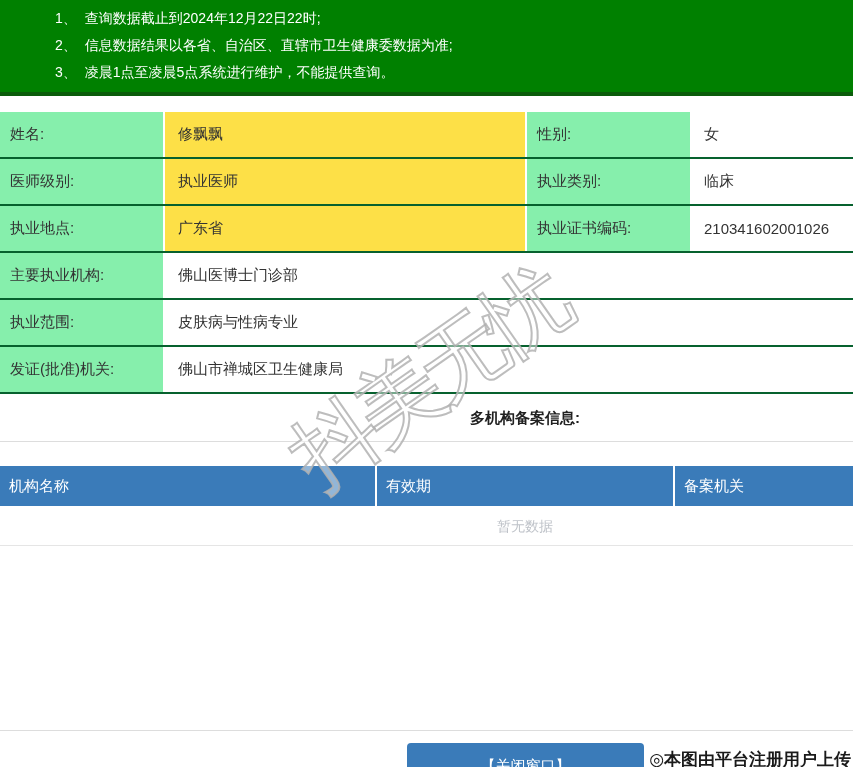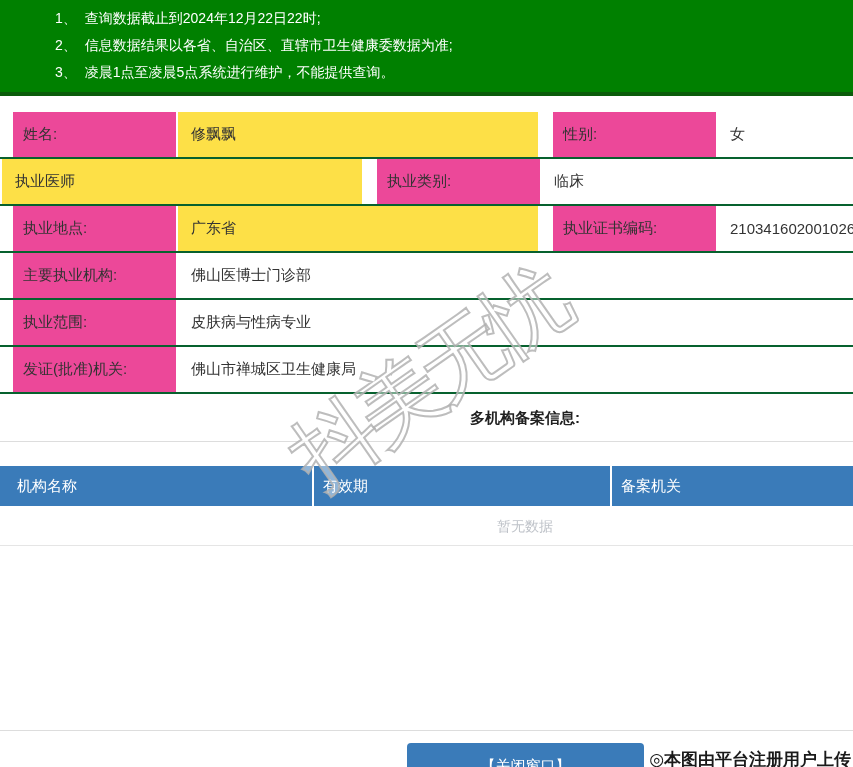--- a/index.html
+++ b/index.html
@@ -46,22 +46,21 @@
     color: #333333;
   }
   .cell {
     display: flex;
     align-items: center;
     box-sizing: border-box;
   }
   .cell-label {
     width: 163px;
     padding-left: 10px;
-    background: #ec4899;
-    margin-left: 13px;
+    background: #86efac;
   }
   .cell-gap { width: 2px; background: #ffffff; }
   .cell-value-1 {
     width: 360px;
     padding-left: 13px;
     background: #fde047;
   }
   .cell-value-2 {
     flex: 1;
     padding-left: 14px;
@@ -93,21 +92,21 @@
     display: flex;
     color: #ffffff;
     font-size: 15px;
   }
   .fh-cell {
     display: flex;
     align-items: center;
     padding-left: 9px;
     box-sizing: border-box;
   }
-  .fh-1 { width: 304px; margin-left: 8px; }
+  .fh-1 { width: 375px; }
   .fh-2 { width: 298px; border-left: 2px solid #ffffff; }
   .fh-3 { flex: 1; border-left: 2px solid #ffffff; }
   .empty-row {
     width: 1050px;
     height: 40px;
     line-height: 40px;
     text-align: center;
     font-size: 14px;
     color: #bfc3c9;
     border-bottom: 1px solid #e5e5e5;
@@ -188,20 +187,21 @@
   <div class="irow">
     <div class="cell cell-label">姓名:</div>
     <div class="cell-gap"></div>
     <div class="cell cell-value-1">修飘飘</div>
     <div class="cell-gap"></div>
     <div class="cell cell-label">性别:</div>
     <div class="cell cell-value-2">女</div>
   </div>
 
   <div class="irow">
+    <div class="cell cell-label">医师级别:</div>
     <div class="cell-gap"></div>
     <div class="cell cell-value-1">执业医师</div>
     <div class="cell-gap"></div>
     <div class="cell cell-label">执业类别:</div>
     <div class="cell cell-value-2">临床</div>
   </div>
 
   <div class="irow">
     <div class="cell cell-label">执业地点:</div>
     <div class="cell-gap"></div>

